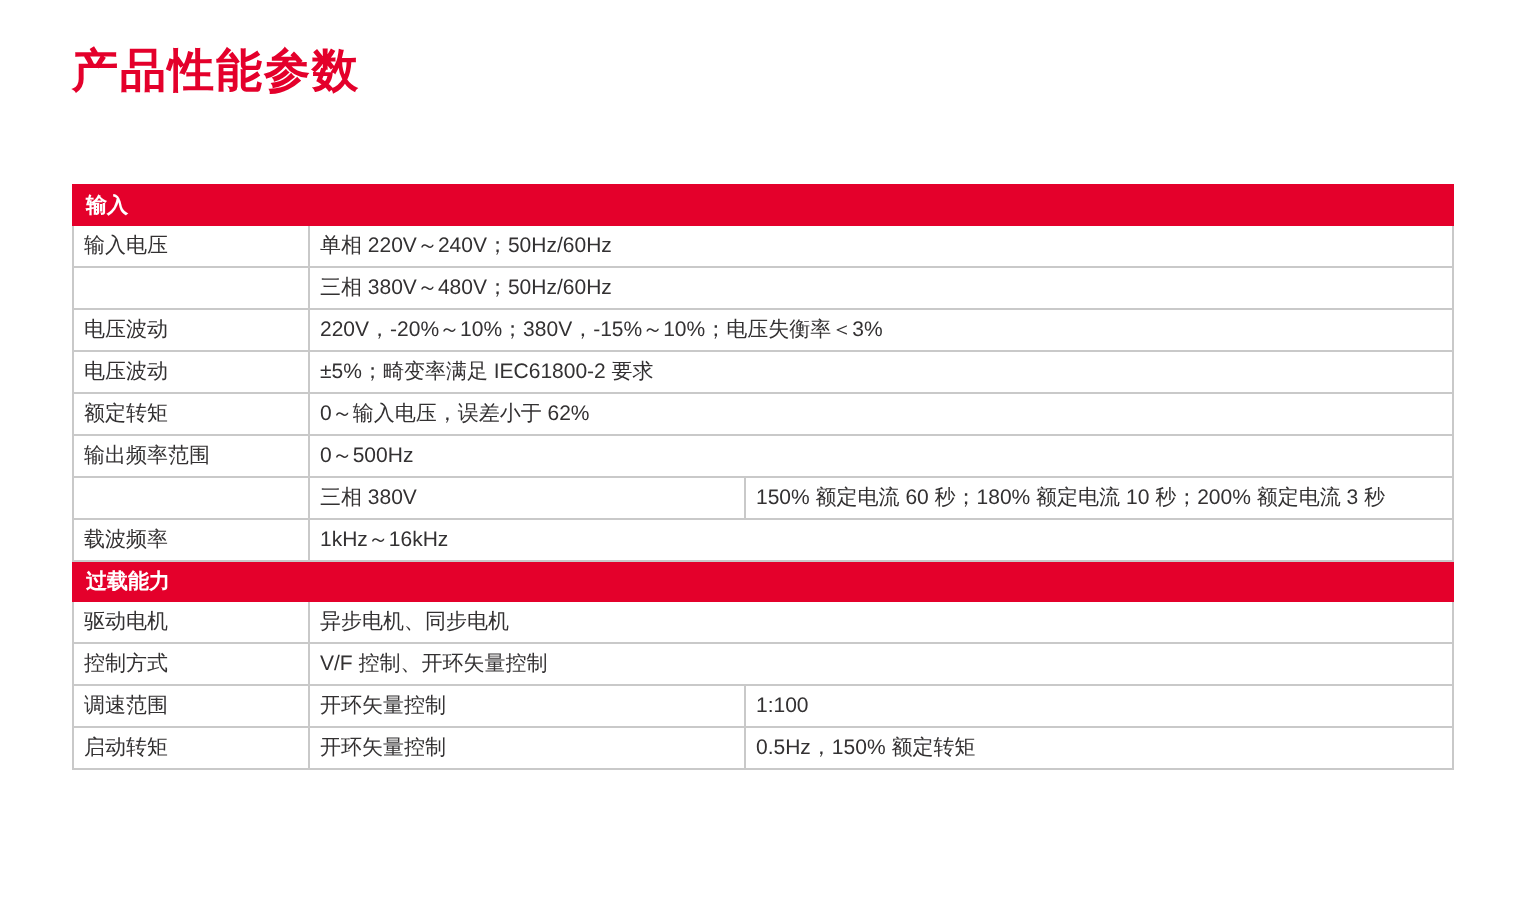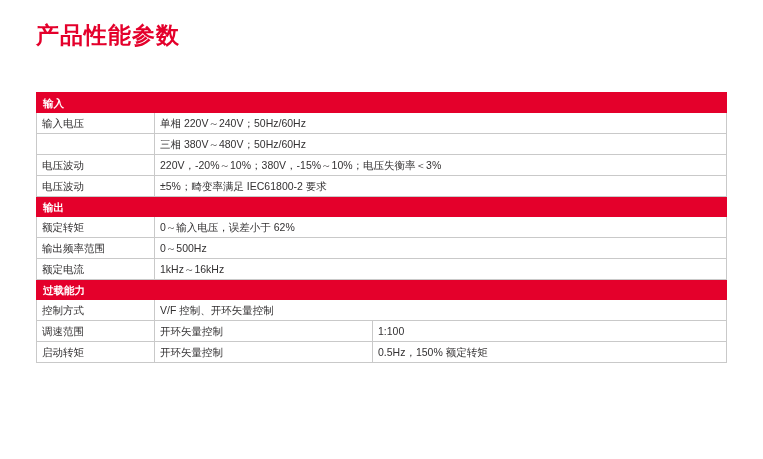--- a/index.html
+++ b/index.html
@@ -93,37 +93,43 @@
           <td class="value-cell" colspan="2">三相 380V～480V；50Hz/60Hz</td>
         </tr>
         <tr>
           <td class="label-cell">电压波动</td>
           <td class="value-cell" colspan="2">220V，-20%～10%；380V，-15%～10%；电压失衡率＜3%</td>
         </tr>
         <tr>
           <td class="label-cell">电压波动</td>
           <td class="value-cell" colspan="2">±5%；畸变率满足 IEC61800-2 要求</td>
         </tr>
-        <tr class="section-row">
-          <td colspan="3">输出</td>
-        </tr>
         <tr>
           <td class="label-cell">额定转矩</td>
           <td class="value-cell" colspan="2">0～输入电压，误差小于 62%</td>
         </tr>
         <tr>
           <td class="label-cell">输出频率范围</td>
           <td class="value-cell" colspan="2">0～500Hz</td>
         </tr>
         <tr>
-          <td class="label-cell">额定电流</td>
+          <td class="label-cell"></td>
+          <td class="mid-cell">三相 380V</td>
+          <td class="value-cell">150% 额定电流 60 秒；180% 额定电流 10 秒；200% 额定电流 3 秒</td>
+        </tr>
+        <tr>
+          <td class="label-cell">载波频率</td>
           <td class="value-cell" colspan="2">1kHz～16kHz</td>
         </tr>
         <tr class="section-row">
           <td colspan="3">过载能力</td>
+        </tr>
+        <tr>
+          <td class="label-cell">驱动电机</td>
+          <td class="value-cell" colspan="2">异步电机、同步电机</td>
         </tr>
         <tr>
           <td class="label-cell">控制方式</td>
           <td class="value-cell" colspan="2">V/F 控制、开环矢量控制</td>
         </tr>
         <tr>
           <td class="label-cell">调速范围</td>
           <td class="mid-cell">开环矢量控制</td>
           <td class="value-cell">1:100</td>
         </tr>

